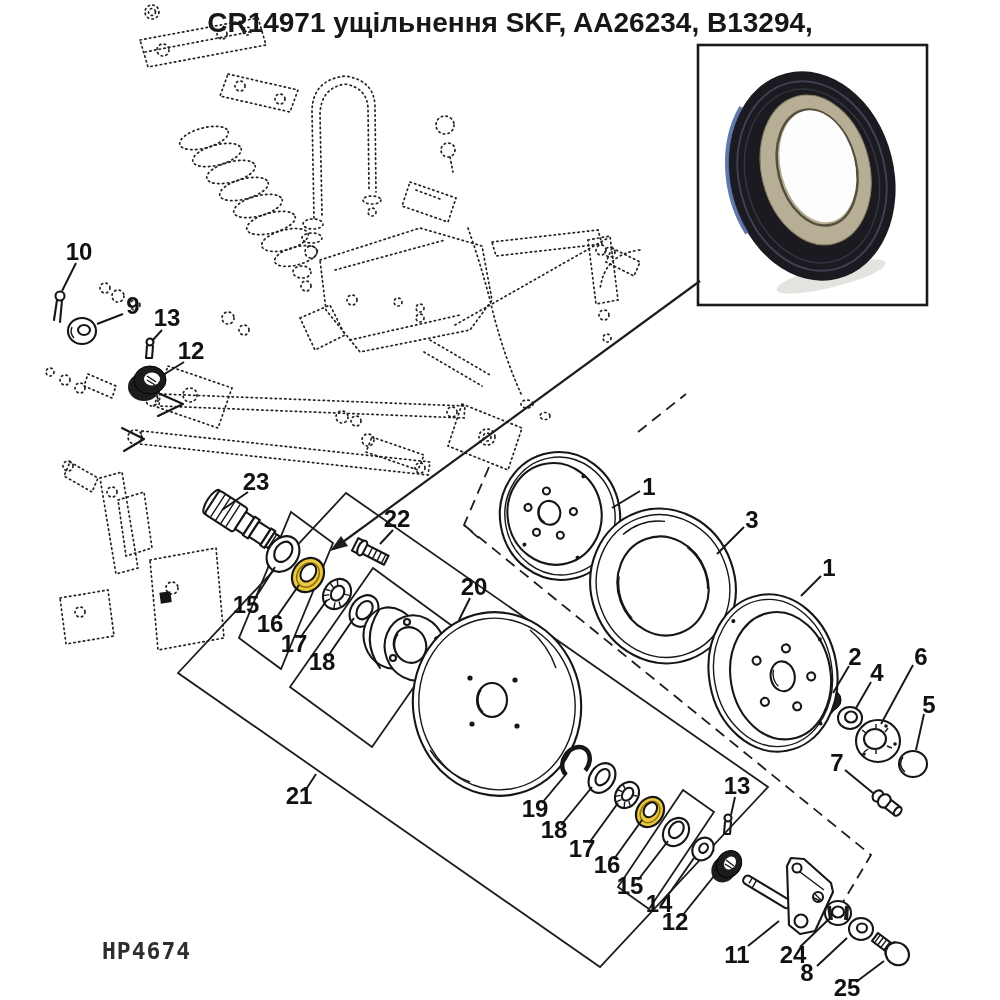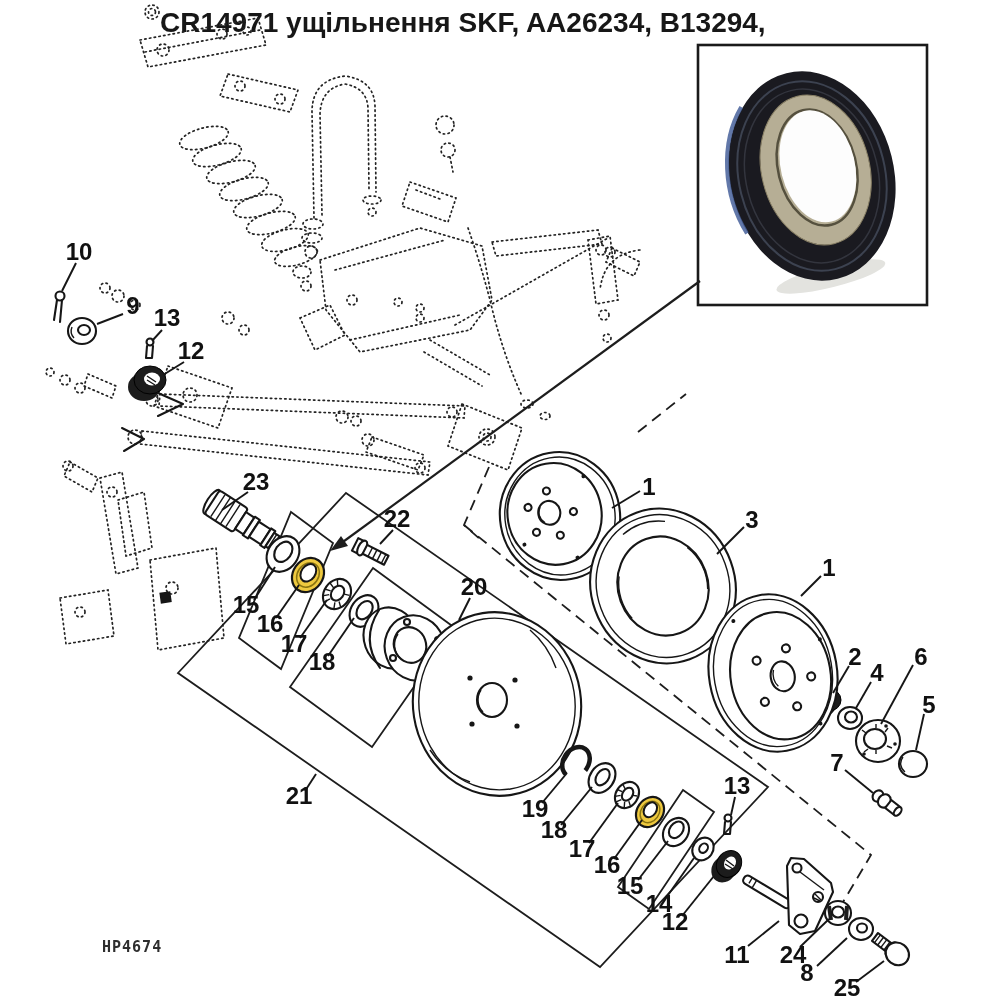--- a/index.html
+++ b/index.html
@@ -1,21 +1,21 @@
 <!DOCTYPE html>
 <html><head>
 <meta charset="utf-8">
 <style>
   html,body{margin:0;padding:0;background:#fff;}
   #stage{position:relative;width:1000px;height:1000px;background:#ffffff;overflow:hidden;
          font-family:"Liberation Sans",sans-serif;}
-  #title{position:absolute;left:160px;top:4px;width:700px;
+  #title{position:absolute;left:160px;top:4px;width:700px;text-align:center;
          font-weight:bold;font-size:28px;line-height:37px;color:#171717;letter-spacing:0px;}
   #figcode{position:absolute;left:102px;top:938px;font-family:"DejaVu Sans Mono",monospace;
-         font-weight:bold;font-size:15px;color:#2e2e2e;letter-spacing:1px;}
+         font-weight:bold;font-size:23px;color:#2e2e2e;letter-spacing:1px;}
   svg{position:absolute;left:0;top:0;}
   .ph{stroke:#232323;stroke-width:1.7;fill:none;stroke-dasharray:1.4 3.4;stroke-linecap:round;}
   .sol{stroke:#161616;stroke-width:2.1;fill:none;stroke-linecap:round;stroke-linejoin:round;}
   .solw{stroke:#161616;stroke-width:2.1;fill:#ffffff;stroke-linejoin:round;}
   .thin{stroke:#161616;stroke-width:1.4;fill:none;}
   .dash{stroke:#1d1d1d;stroke-width:1.8;fill:none;stroke-dasharray:11 7;}
   .lead{stroke:#161616;stroke-width:1.9;fill:none;}
   .grp{stroke:#1d1d1d;stroke-width:1.8;fill:none;}
   .lbl{font-family:"Liberation Sans",sans-serif;font-weight:bold;font-size:24px;fill:#111;text-anchor:middle;}
 </style>

